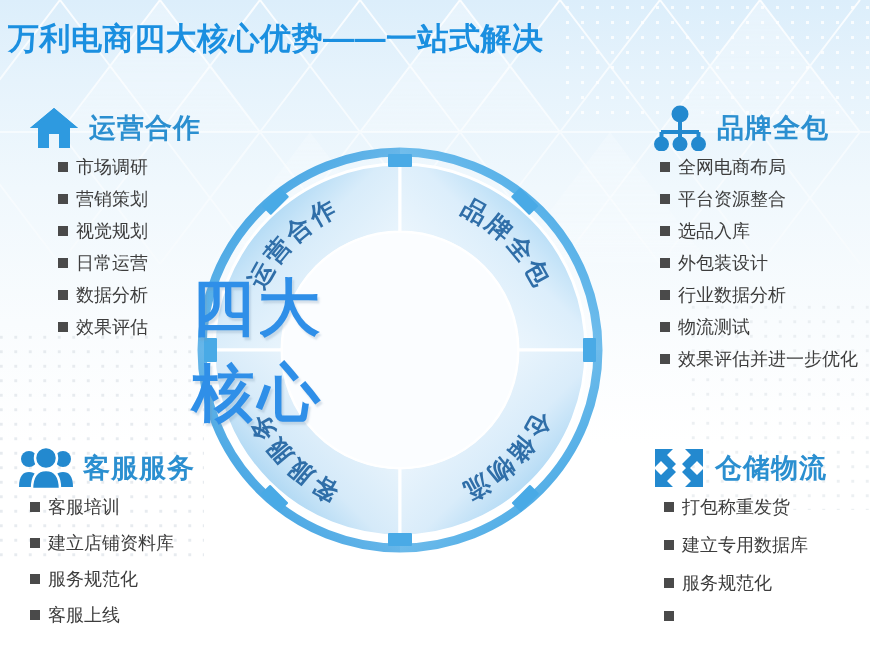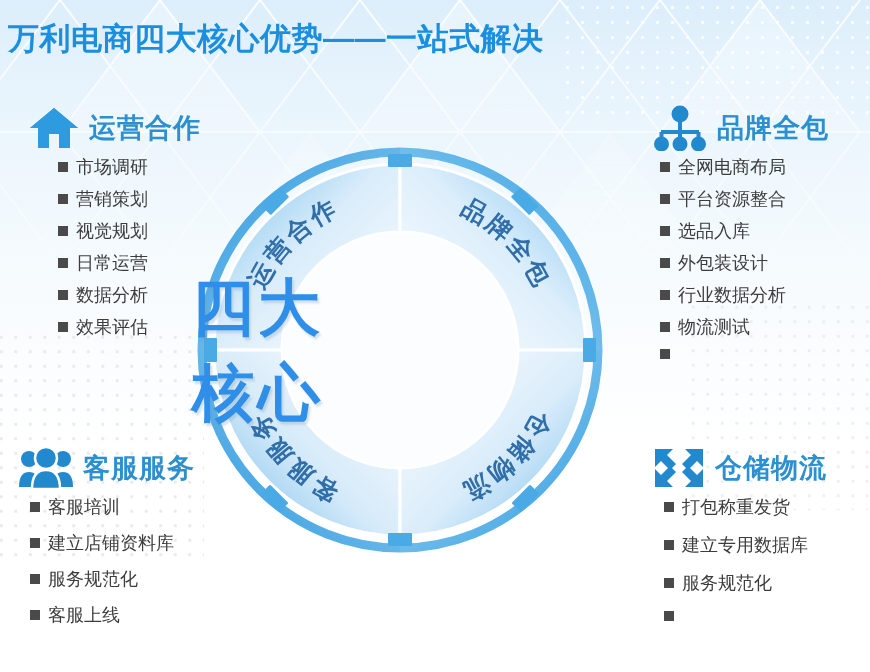--- a/index.html
+++ b/index.html
@@ -362,20 +362,21 @@
       <li>
           <span class="sq"></span>
           <span>行业数据分析</span>
         </li>
       <li>
           <span class="sq"></span>
           <span>物流测试</span>
         </li>
       <li>
           <span class="sq"></span>
+          <span>效果评估并进一步优化</span>
         </li>
     </ul>
   </div>
 
   <div class="block block-bl">
     <div class="block-head">
       <svg class="ico" width="56" height="44" viewBox="0 0 56 44">
         <circle cx="11" cy="13" r="8" fill="#2389cf"></circle>
         <path d="M1 41 C1 30 5 26 11 26 C17 26 21 30 21 41 Z" fill="#2389cf"></path>
         <circle cx="45" cy="13" r="8" fill="#2389cf"></circle>

